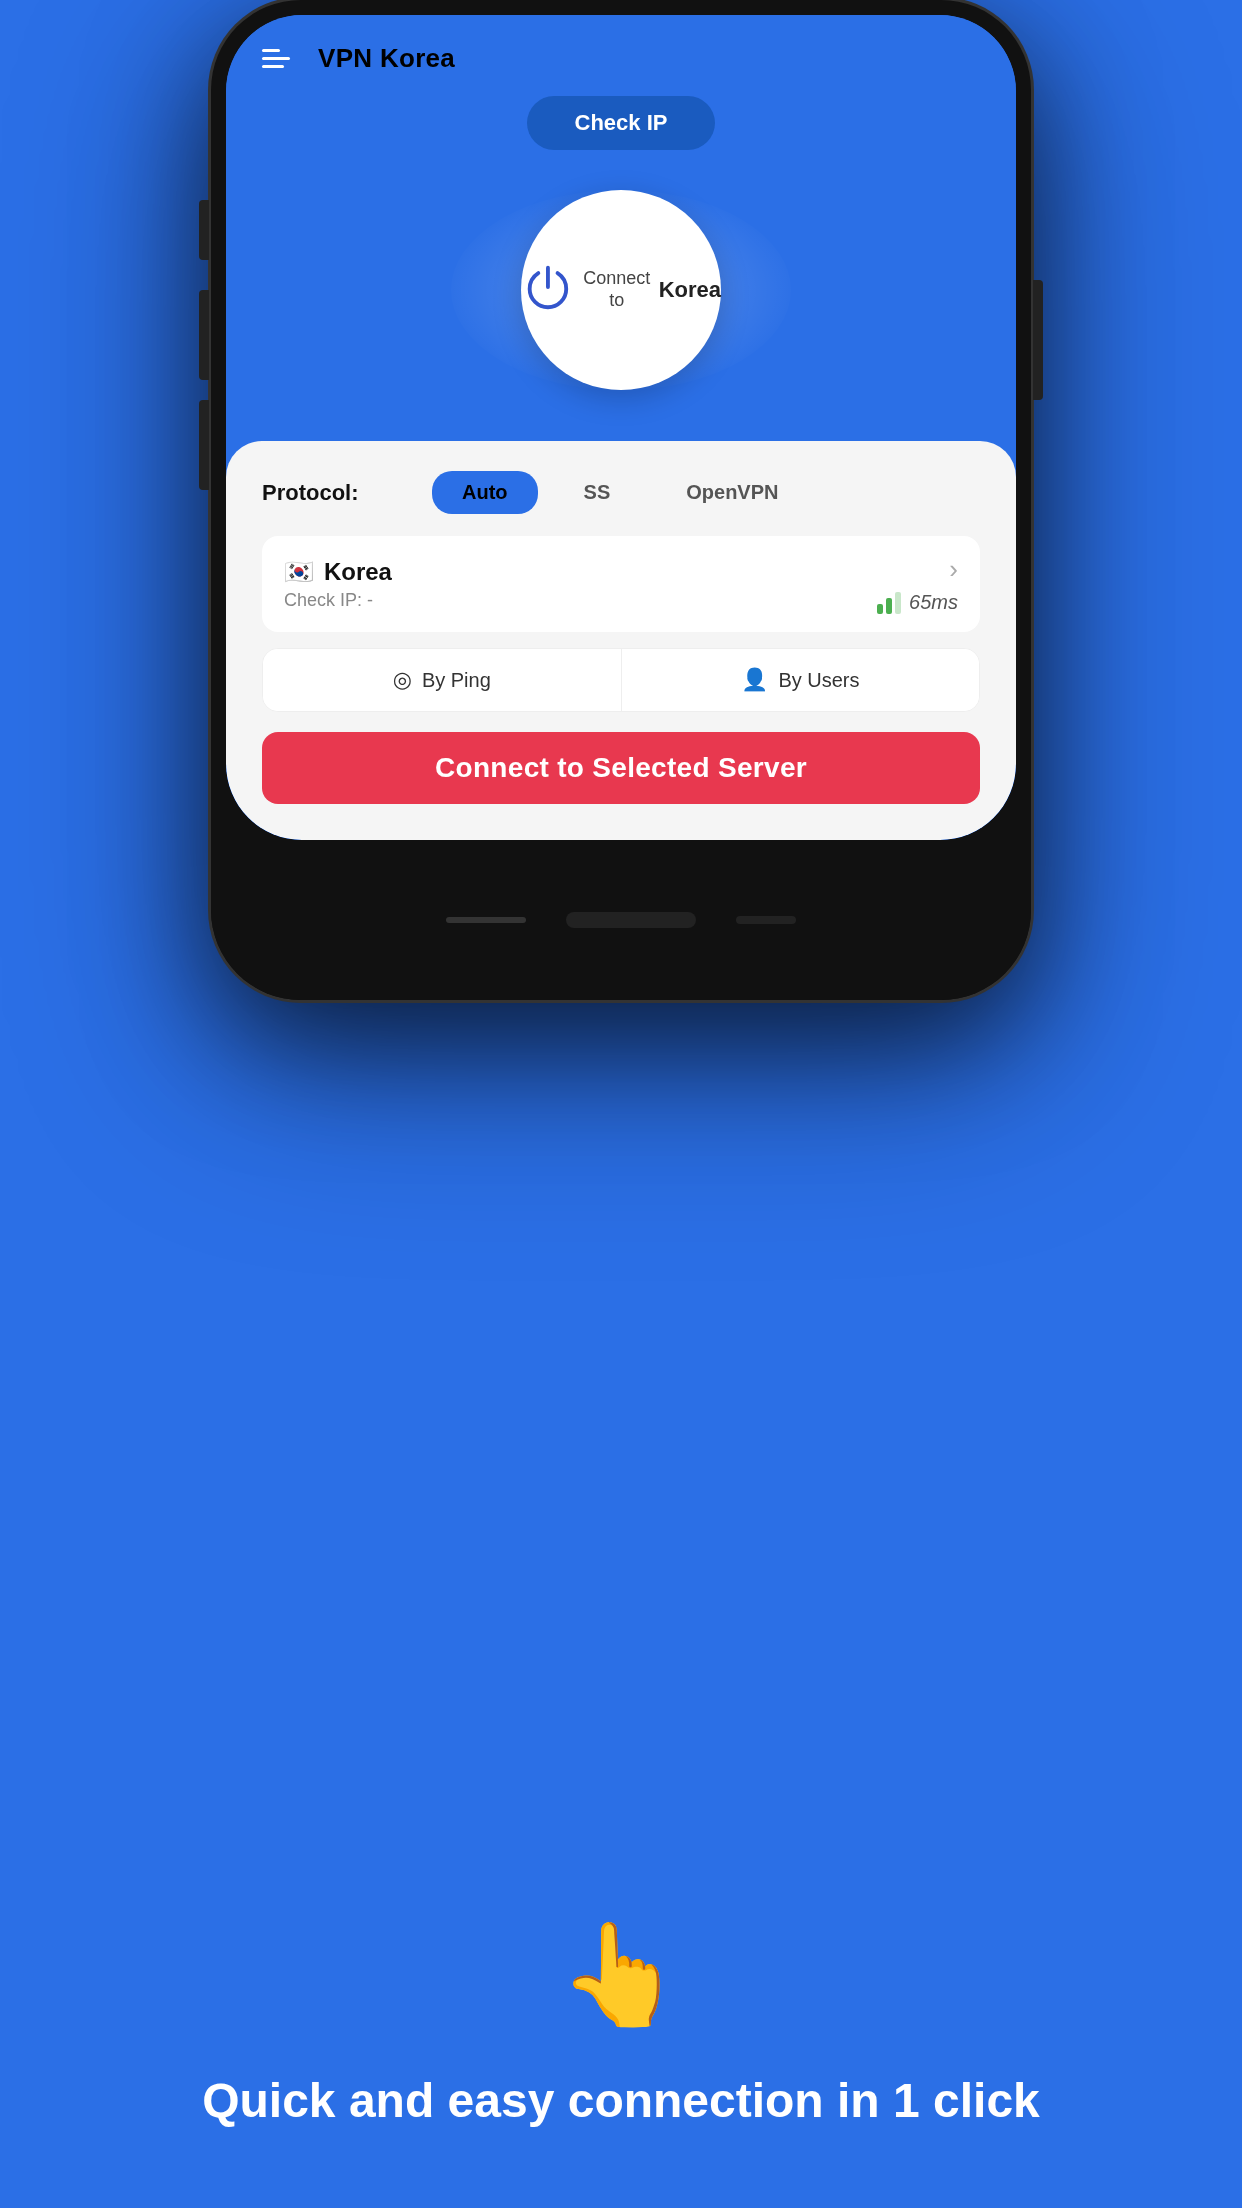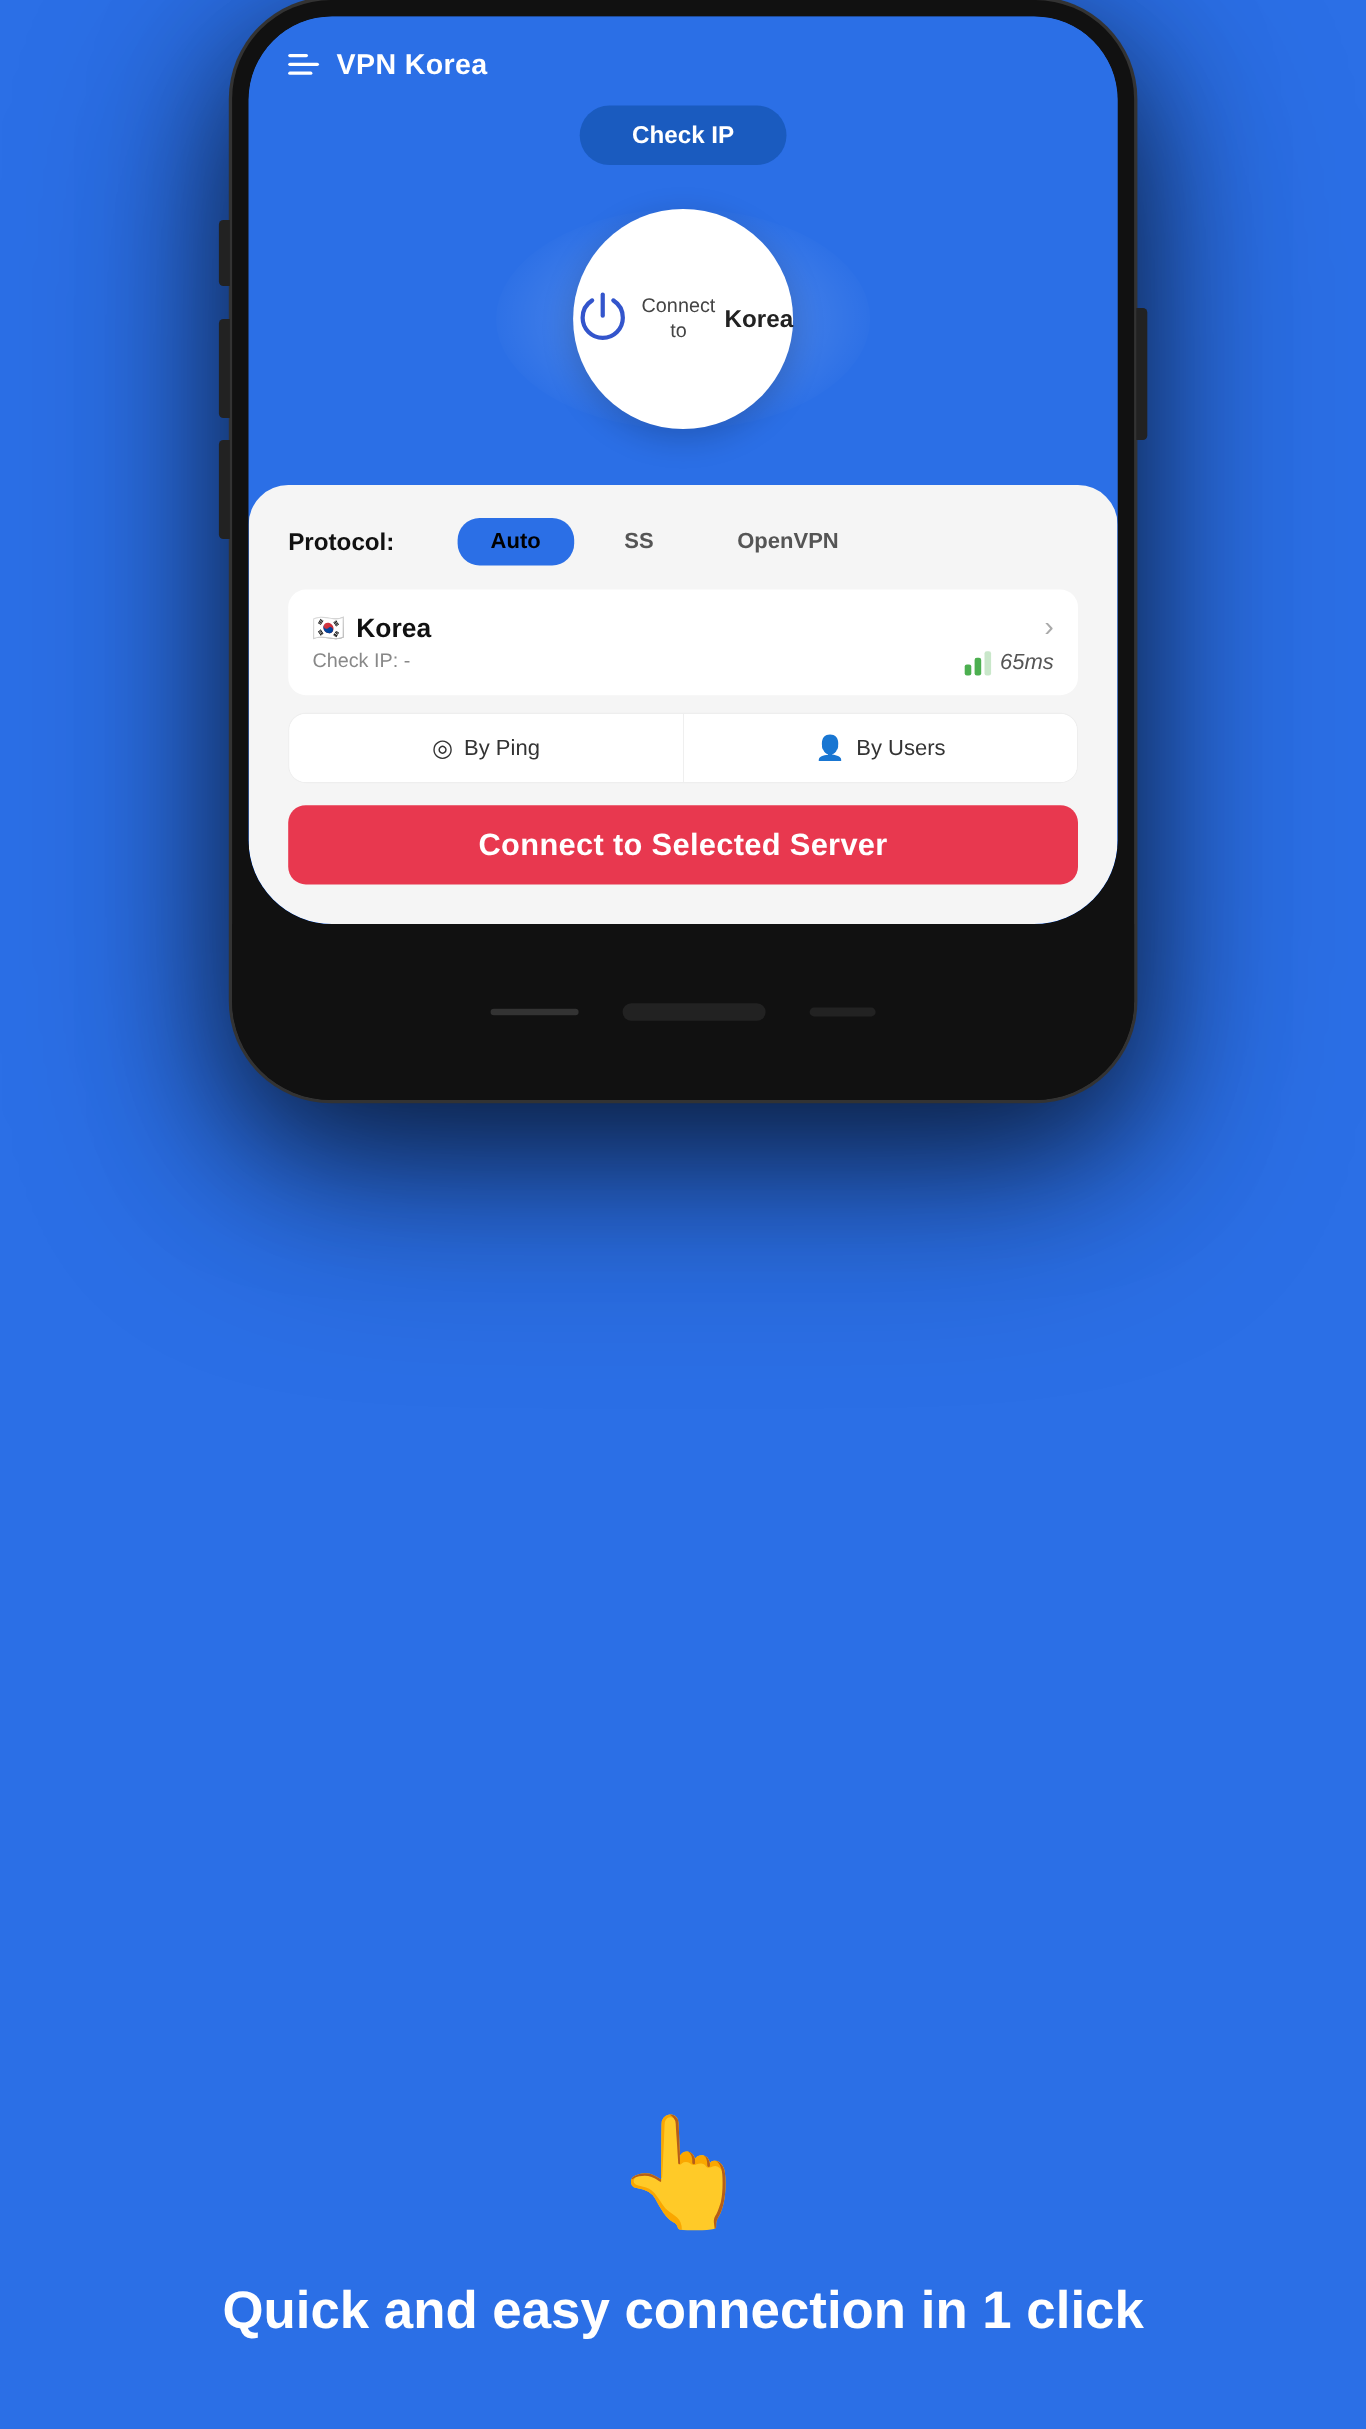--- a/index.html
+++ b/index.html
@@ -162,24 +162,25 @@
     .menu-line {
       width: 28px;
       height: 3px;
       background: white;
       border-radius: 2px;
     }
     .menu-line:first-child { width: 18px; }
     .menu-line:last-child { width: 22px; }
 
     .app-title {
-      color: #ffffff;
+      color: #000000;
       font-size: 26px;
       font-weight: 700;
       letter-spacing: 0.3px;
+      margin-left: 12px;
     }
 
     
     .check-ip-area {
       display: flex;
       justify-content: center;
       padding: 12px 0 20px;
     }
 
     .check-ip-btn {
@@ -254,21 +255,21 @@
       background: #f5f5f5;
       border-radius: 36px 36px 0 0;
       padding: 30px 36px 36px;
     }
 
     
     .protocol-row {
       display: flex;
       align-items: center;
       margin-bottom: 22px;
-      gap: 4px;
+      gap: 20px;
     }
 
     .protocol-label {
       font-size: 22px;
       font-weight: 700;
       color: #111;
       min-width: 150px;
     }
 
     .protocol-options {

